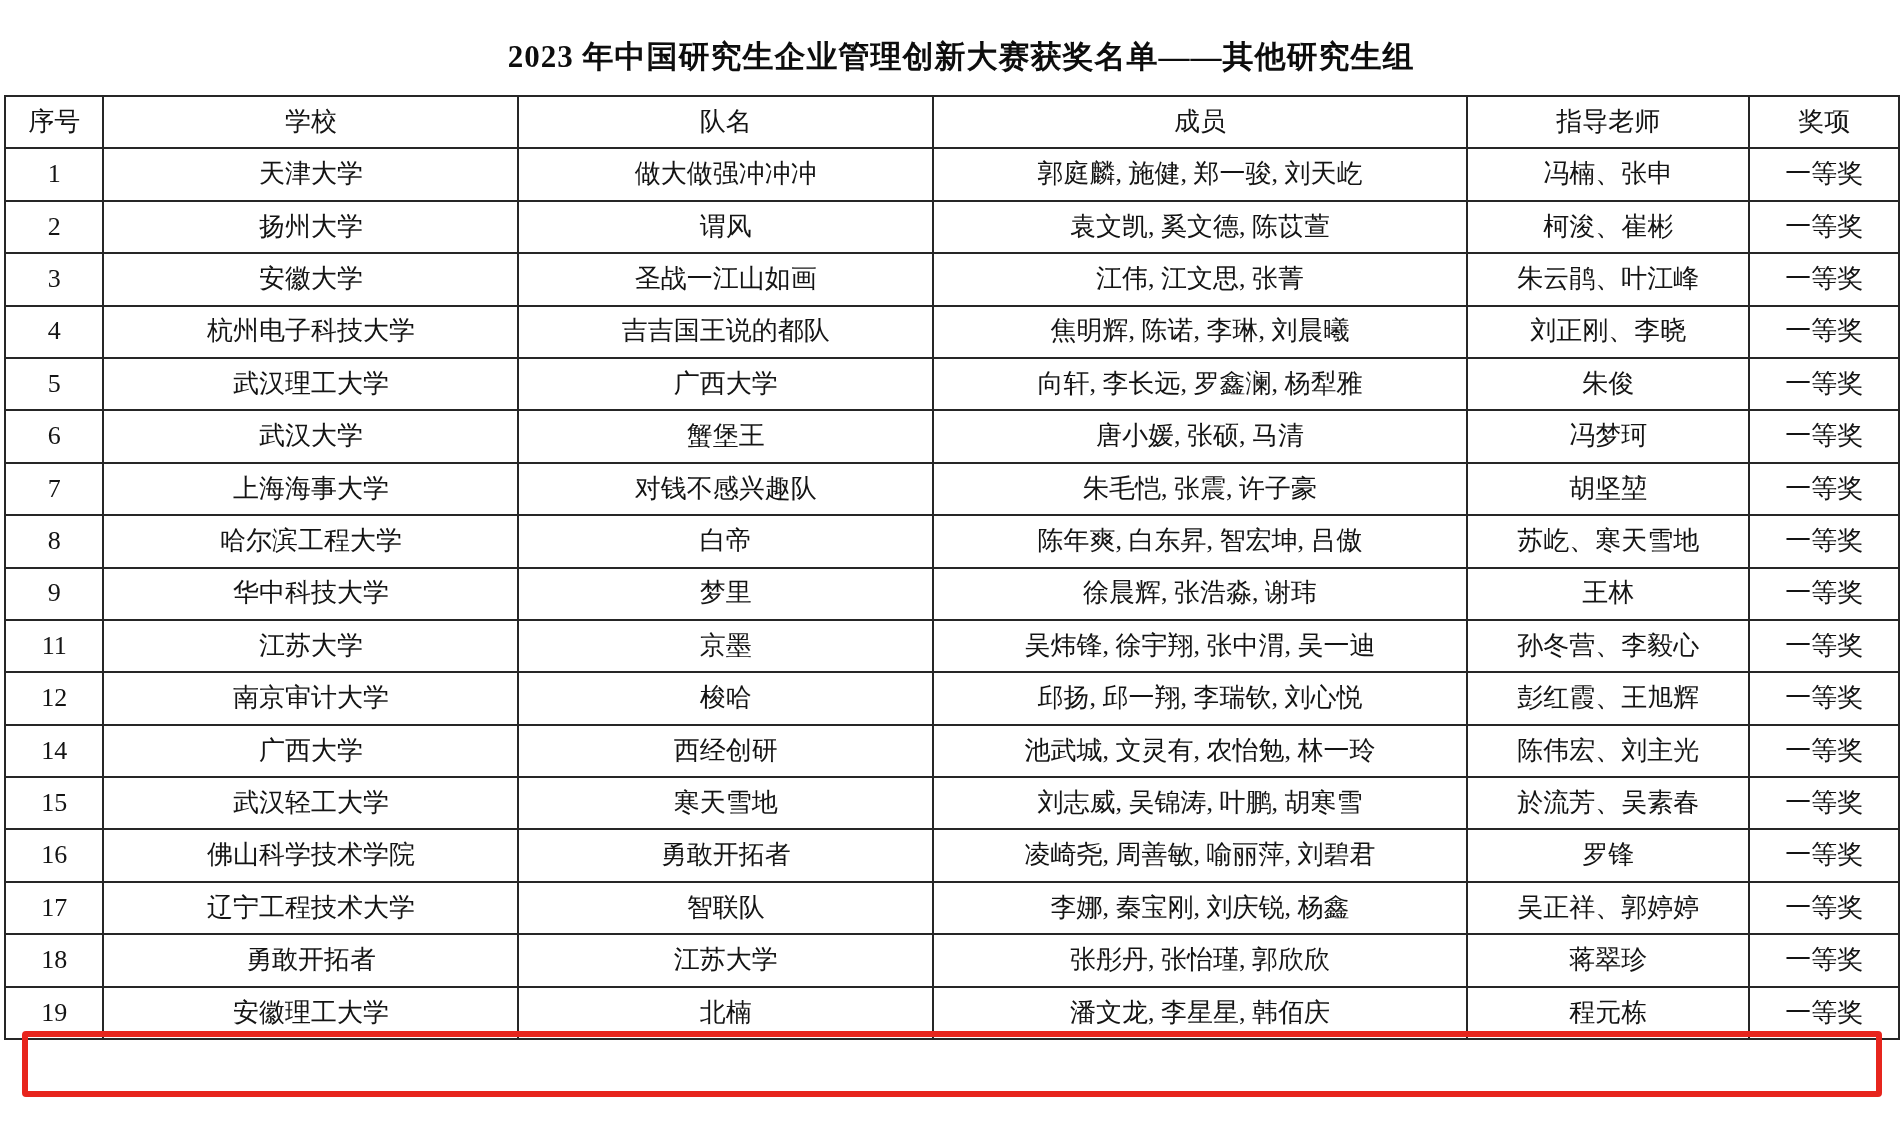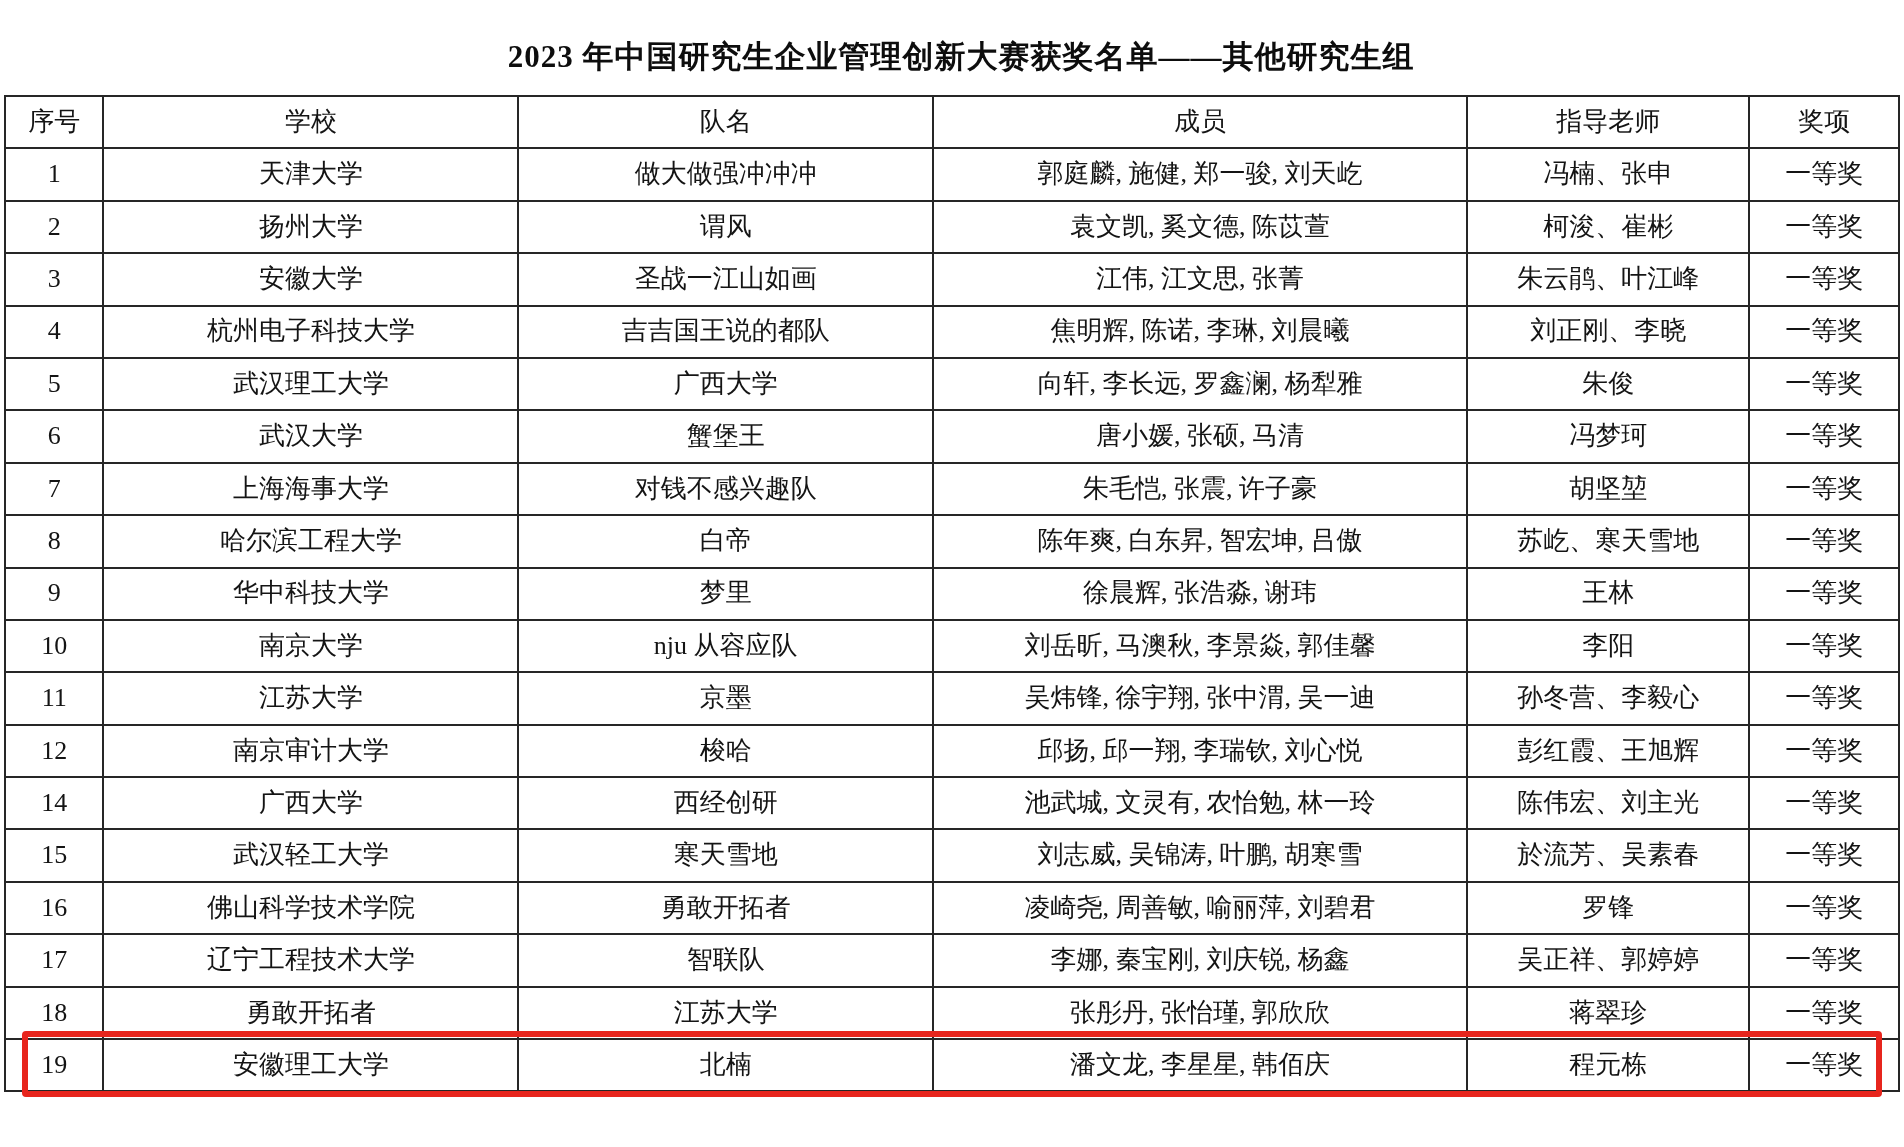--- a/index.html
+++ b/index.html
@@ -163,28 +163,20 @@
   </tr>
           <tr>
     <td>9</td>
     <td>华中科技大学</td>
     <td>梦里</td>
     <td>徐晨辉, 张浩淼, 谢玮</td>
     <td>王林</td>
     <td>一等奖</td>
   </tr>
           <tr>
-    <td>10</td>
-    <td>南京大学</td>
-    <td>nju 从容应队</td>
-    <td>刘岳昕, 马澳秋, 李景焱, 郭佳馨</td>
-    <td>李阳</td>
-    <td>一等奖</td>
-  </tr>
-          <tr>
     <td>11</td>
     <td>江苏大学</td>
     <td>京墨</td>
     <td>吴炜锋, 徐宇翔, 张中渭, 吴一迪</td>
     <td>孙冬营、李毅心</td>
     <td>一等奖</td>
   </tr>
           <tr>
     <td>12</td>
     <td>南京审计大学</td>

